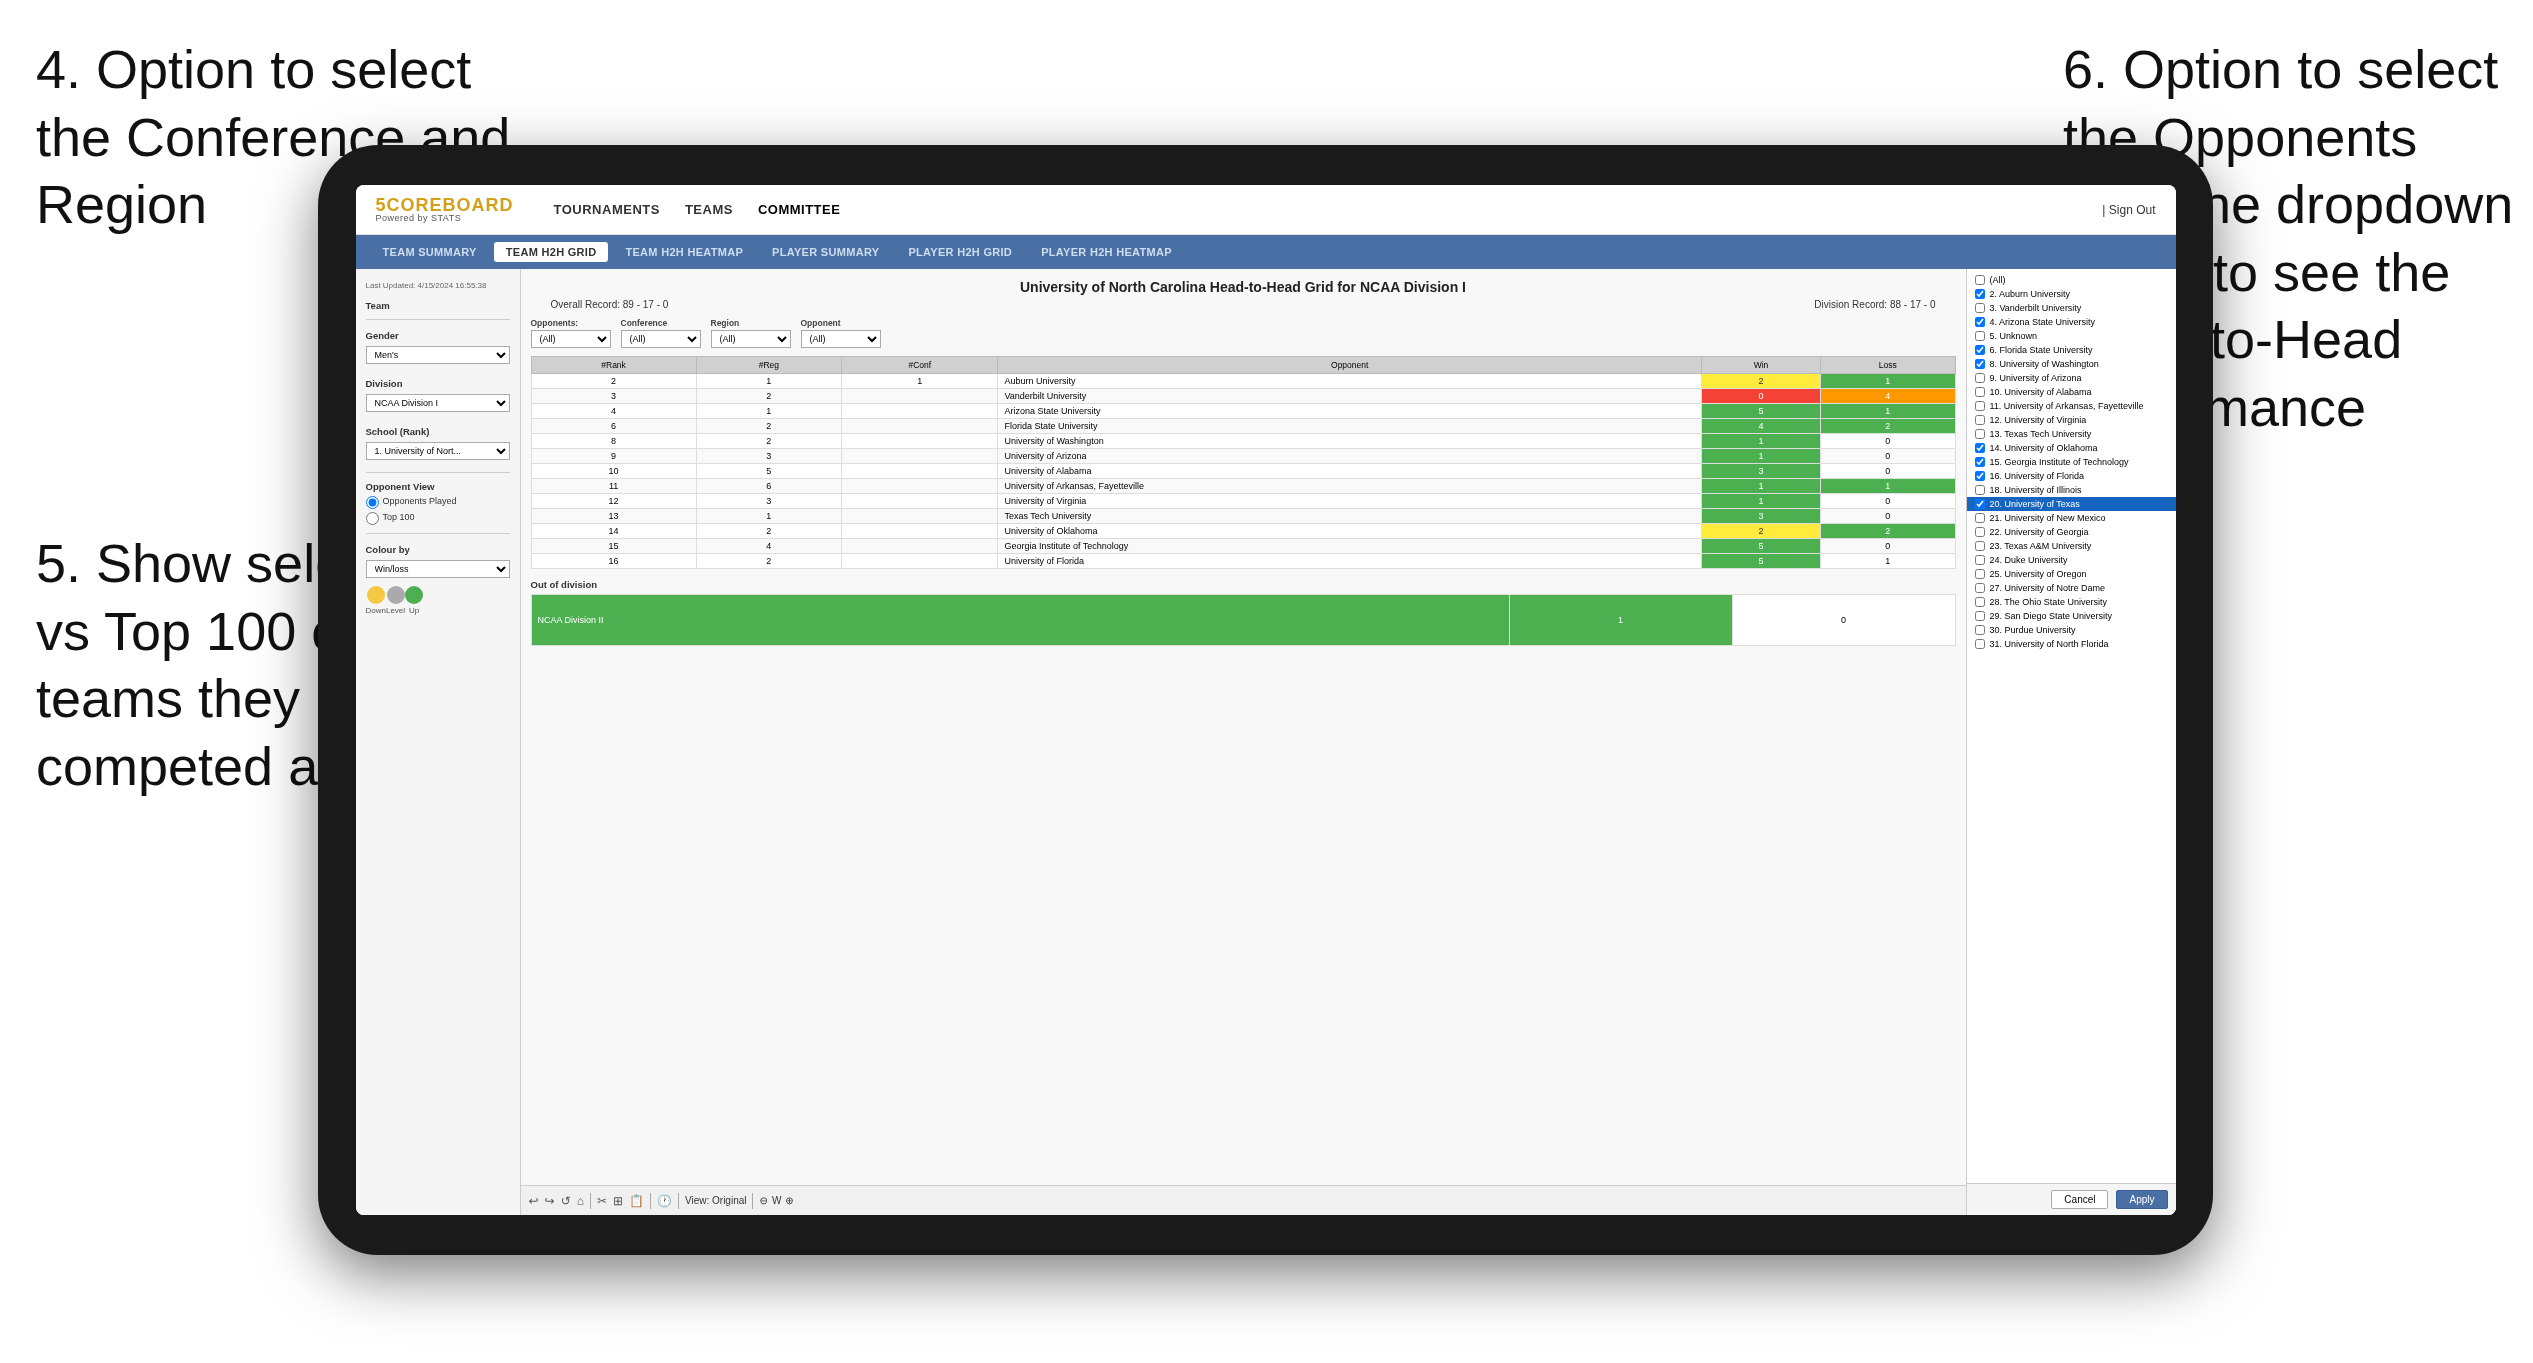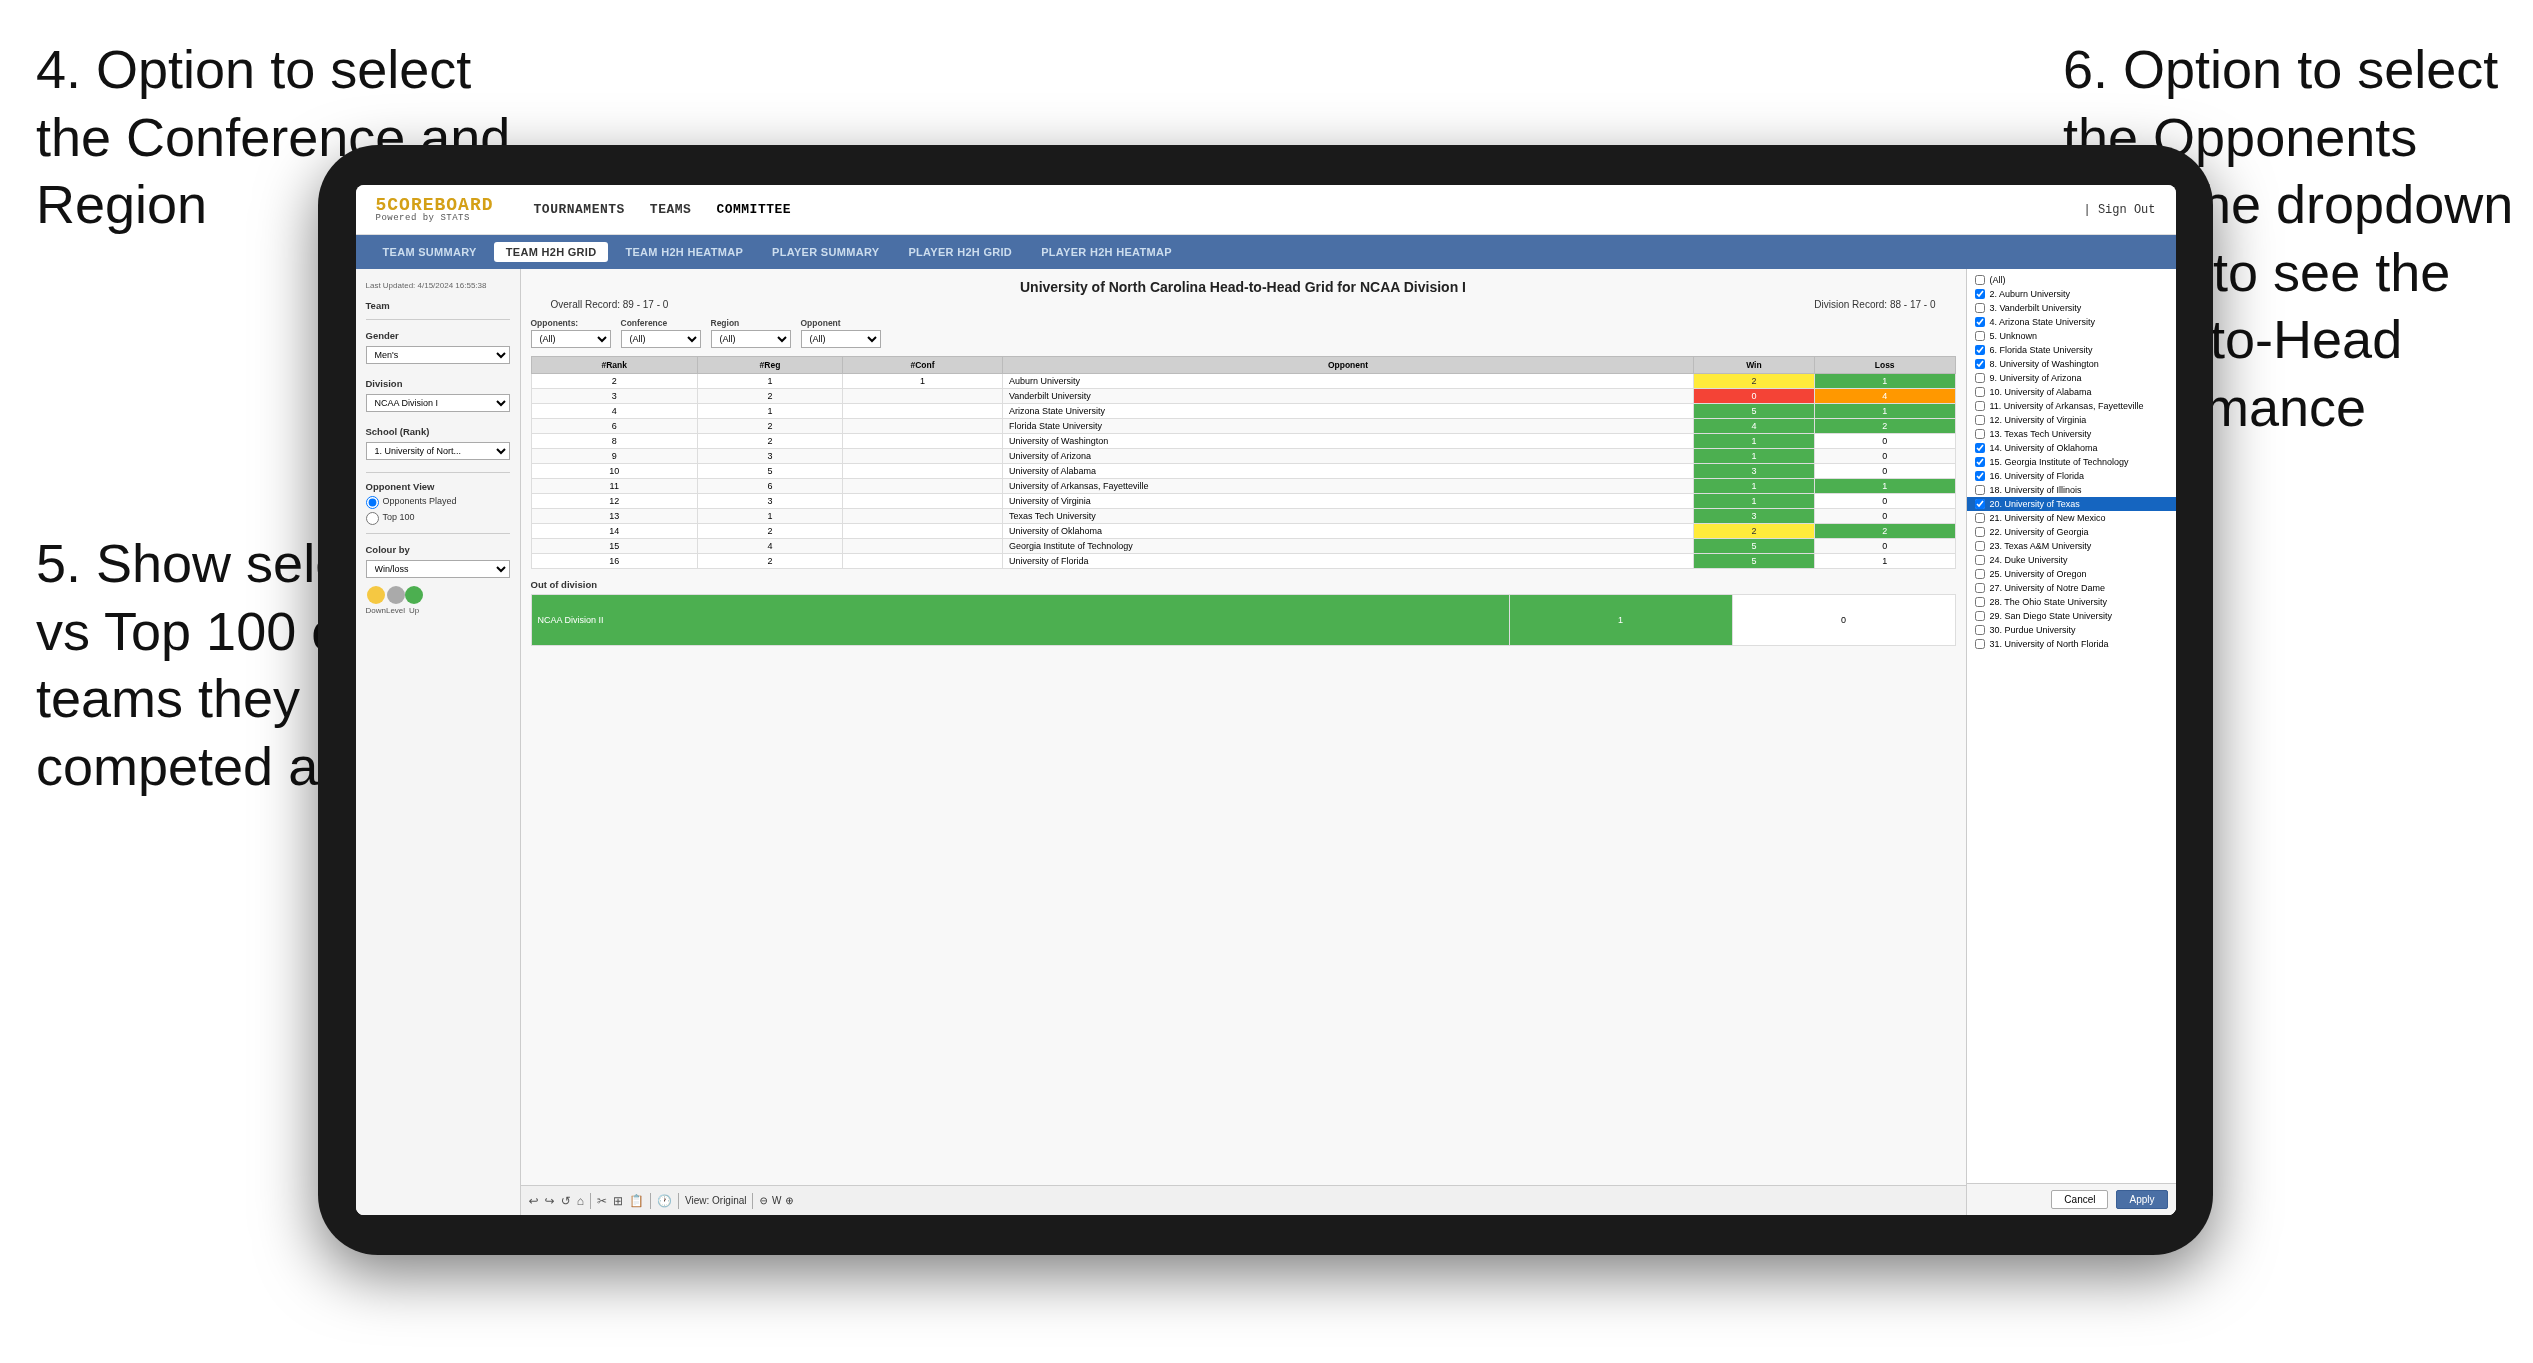--- a/index.html
+++ b/index.html
@@ -74,21 +74,20 @@
 
     
     .nav-bar {
       background: #ffffff;
       height: 50px;
       display: flex;
       align-items: center;
       padding: 0 20px;
       border-bottom: 1px solid #ddd;
       gap: 30px;
-      font-family: Liberation Mono, monospace;
     }
 
     .nav-logo {
       font-size: 18px;
       font-weight: 900;
       color: #d4a017;
       letter-spacing: 1px;
       line-height: 1;
     }
     .nav-logo span {
@@ -328,21 +327,21 @@
       width: 100%;
       border-collapse: collapse;
       font-size: 9px;
       background: #fff;
     }
 
     .data-table th {
       background: #d0d0d0;
       padding: 3px 5px;
       text-align: center;
-      font-weight: 700;
+      font-weight: 400;
       border: 1px solid #bbb;
       font-size: 8.5px;
     }
 
     .data-table td {
       padding: 2px 5px;
       border: 1px solid #ddd;
       text-align: center;
     }
 

